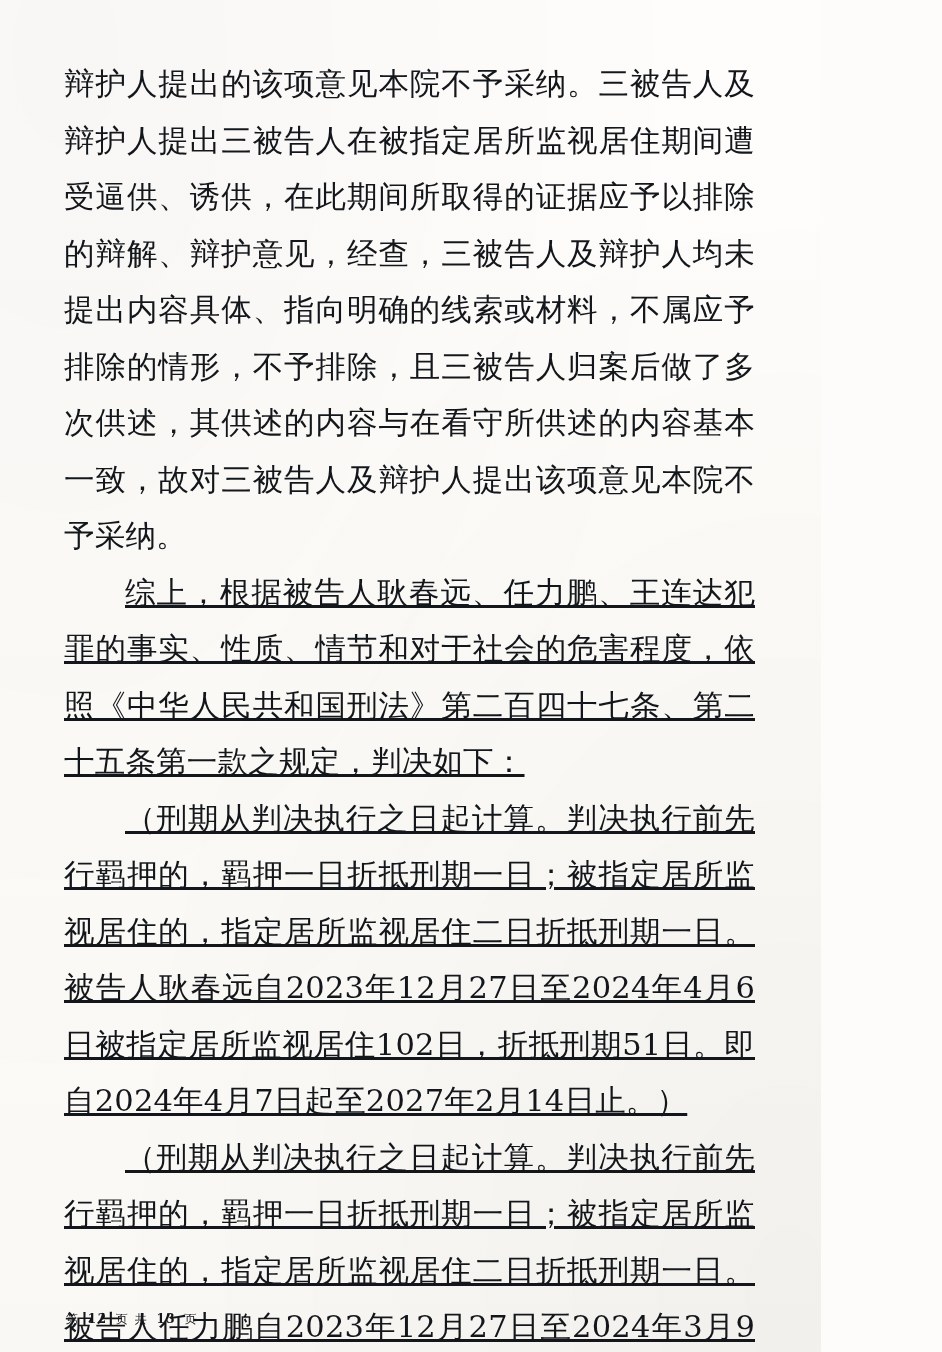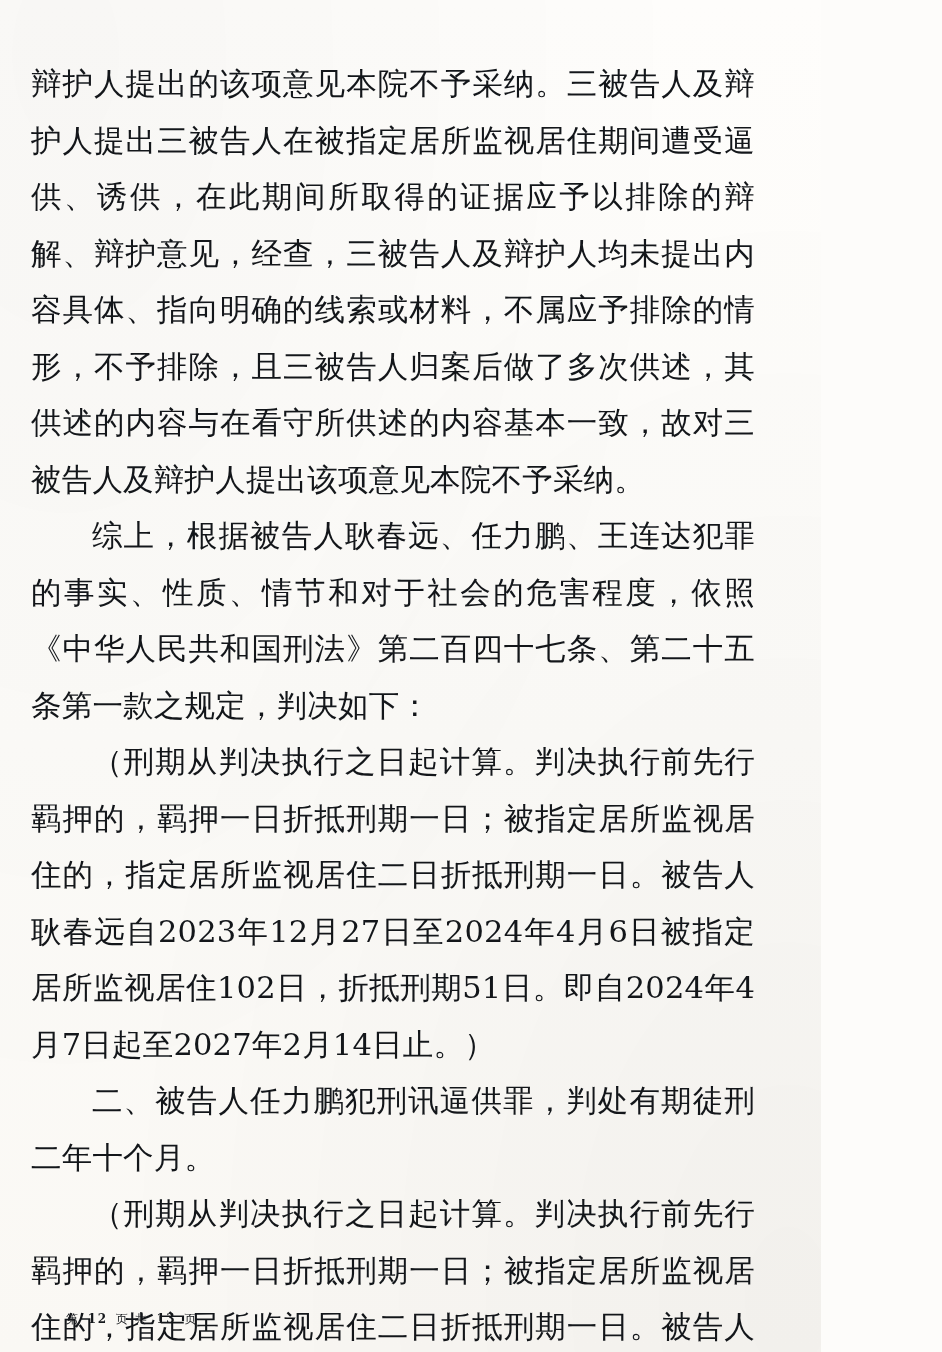--- a/index.html
+++ b/index.html
@@ -12,21 +12,21 @@
     background: #fdfcfa;
     font-family: "DejaVu Serif", serif;
     overflow: hidden;
   }
   .page {
     position: relative;
     width: 821px;
     height: 1352px;
     box-sizing: border-box;
     background: linear-gradient(180deg, #fefdfb 0%, #fcfbf8 55%, #faf8f4 100%);
-    padding: 56px 66px 0 31px;
+    padding: 56px 66px 0 64px;
   }
   
   .page::after {
     content: "";
     position: absolute;
     left: 0; top: 0; right: 0; bottom: 0;
     pointer-events: none;
     background:
       radial-gradient(ellipse at 8% 4%, rgba(0,0,0,0.022), rgba(0,0,0,0) 60%),
       radial-gradient(ellipse at 96% 96%, rgba(0,0,0,0.03), rgba(0,0,0,0) 62%);
@@ -42,20 +42,21 @@
     text-align: justify;
     text-justify: inter-ideograph;
   }
   .body-text p {
     margin: 0;
     text-indent: 0;
     white-space: normal;
   }
   .body-text p.indent {
     text-indent: 61px;
+    text-decoration: underline;
   }
   .footer {
     position: absolute;
     left: 66px;
     bottom: 24px;
     z-index: 2;
     font-size: 12px;
     letter-spacing: 1.5px;
     color: #15181c;
     font-family: "DejaVu Serif", serif;
@@ -67,21 +68,20 @@
 </style>
 </head>
 <body>
 
 <div class="page">
 
   <div class="body-text">
     <p>辩护人提出的该项意见本院不予采纳。三被告人及辩护人提出三被告人在被指定居所监视居住期间遭受逼供、诱供，在此期间所取得的证据应予以排除的辩解、辩护意见，经查，三被告人及辩护人均未提出内容具体、指向明确的线索或材料，不属应予排除的情形，不予排除，且三被告人归案后做了多次供述，其供述的内容与在看守所供述的内容基本一致，故对三被告人及辩护人提出该项意见本院不予采纳。</p>
     <p class="indent">综上，根据被告人耿春远、任力鹏、王连达犯罪的事实、性质、情节和对于社会的危害程度，依照《中华人民共和国刑法》第二百四十七条、第二十五条第一款之规定，判决如下：</p>
     <p class="indent">（刑期从判决执行之日起计算。判决执行前先行羁押的，羁押一日折抵刑期一日；被指定居所监视居住的，指定居所监视居住二日折抵刑期一日。被告人耿春远自2023年12月27日至2024年4月6日被指定居所监视居住102日，折抵刑期51日。即自2024年4月7日起至2027年2月14日止。）</p>
-    <p class="indent">二、被告人任力鹏犯刑讯逼供罪，判处有期徒刑二年十个月。</p>
     <p class="indent">（刑期从判决执行之日起计算。判决执行前先行羁押的，羁押一日折抵刑期一日；被指定居所监视居住的，指定居所监视居住二日折抵刑期一日。被告人任力鹏自2023年12月27日至2024年3月9日被指定居所监视居住74日，折抵刑期37日。即自2024年3月10日起至2026年12月3日止。）</p>
 
   </div>
 
   <div class="footer">
     <span>第</span>
     <span class="num">12</span>
     <span>页 共</span>
     <span class="num">13</span>
     <span>页</span>

